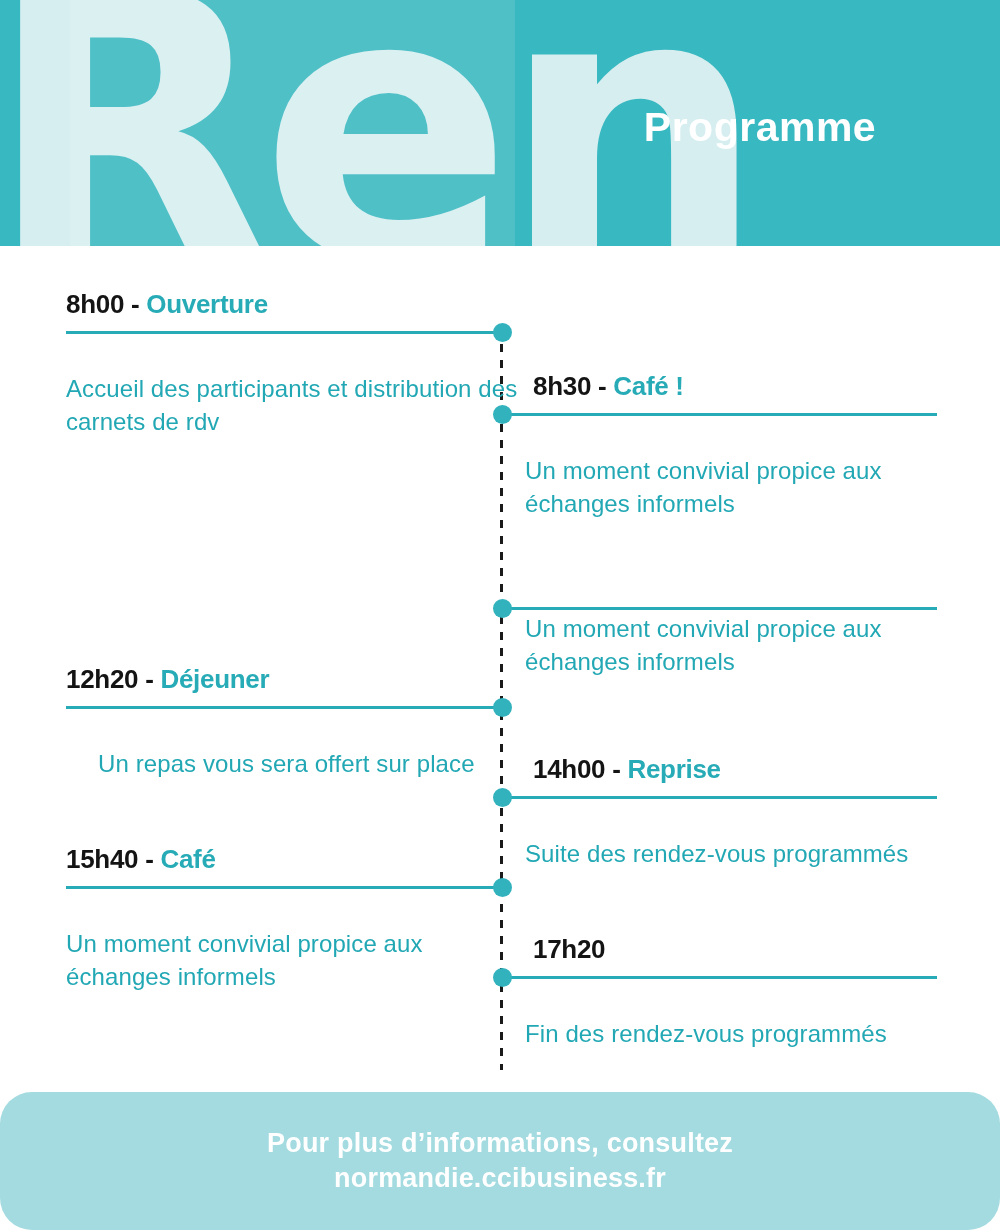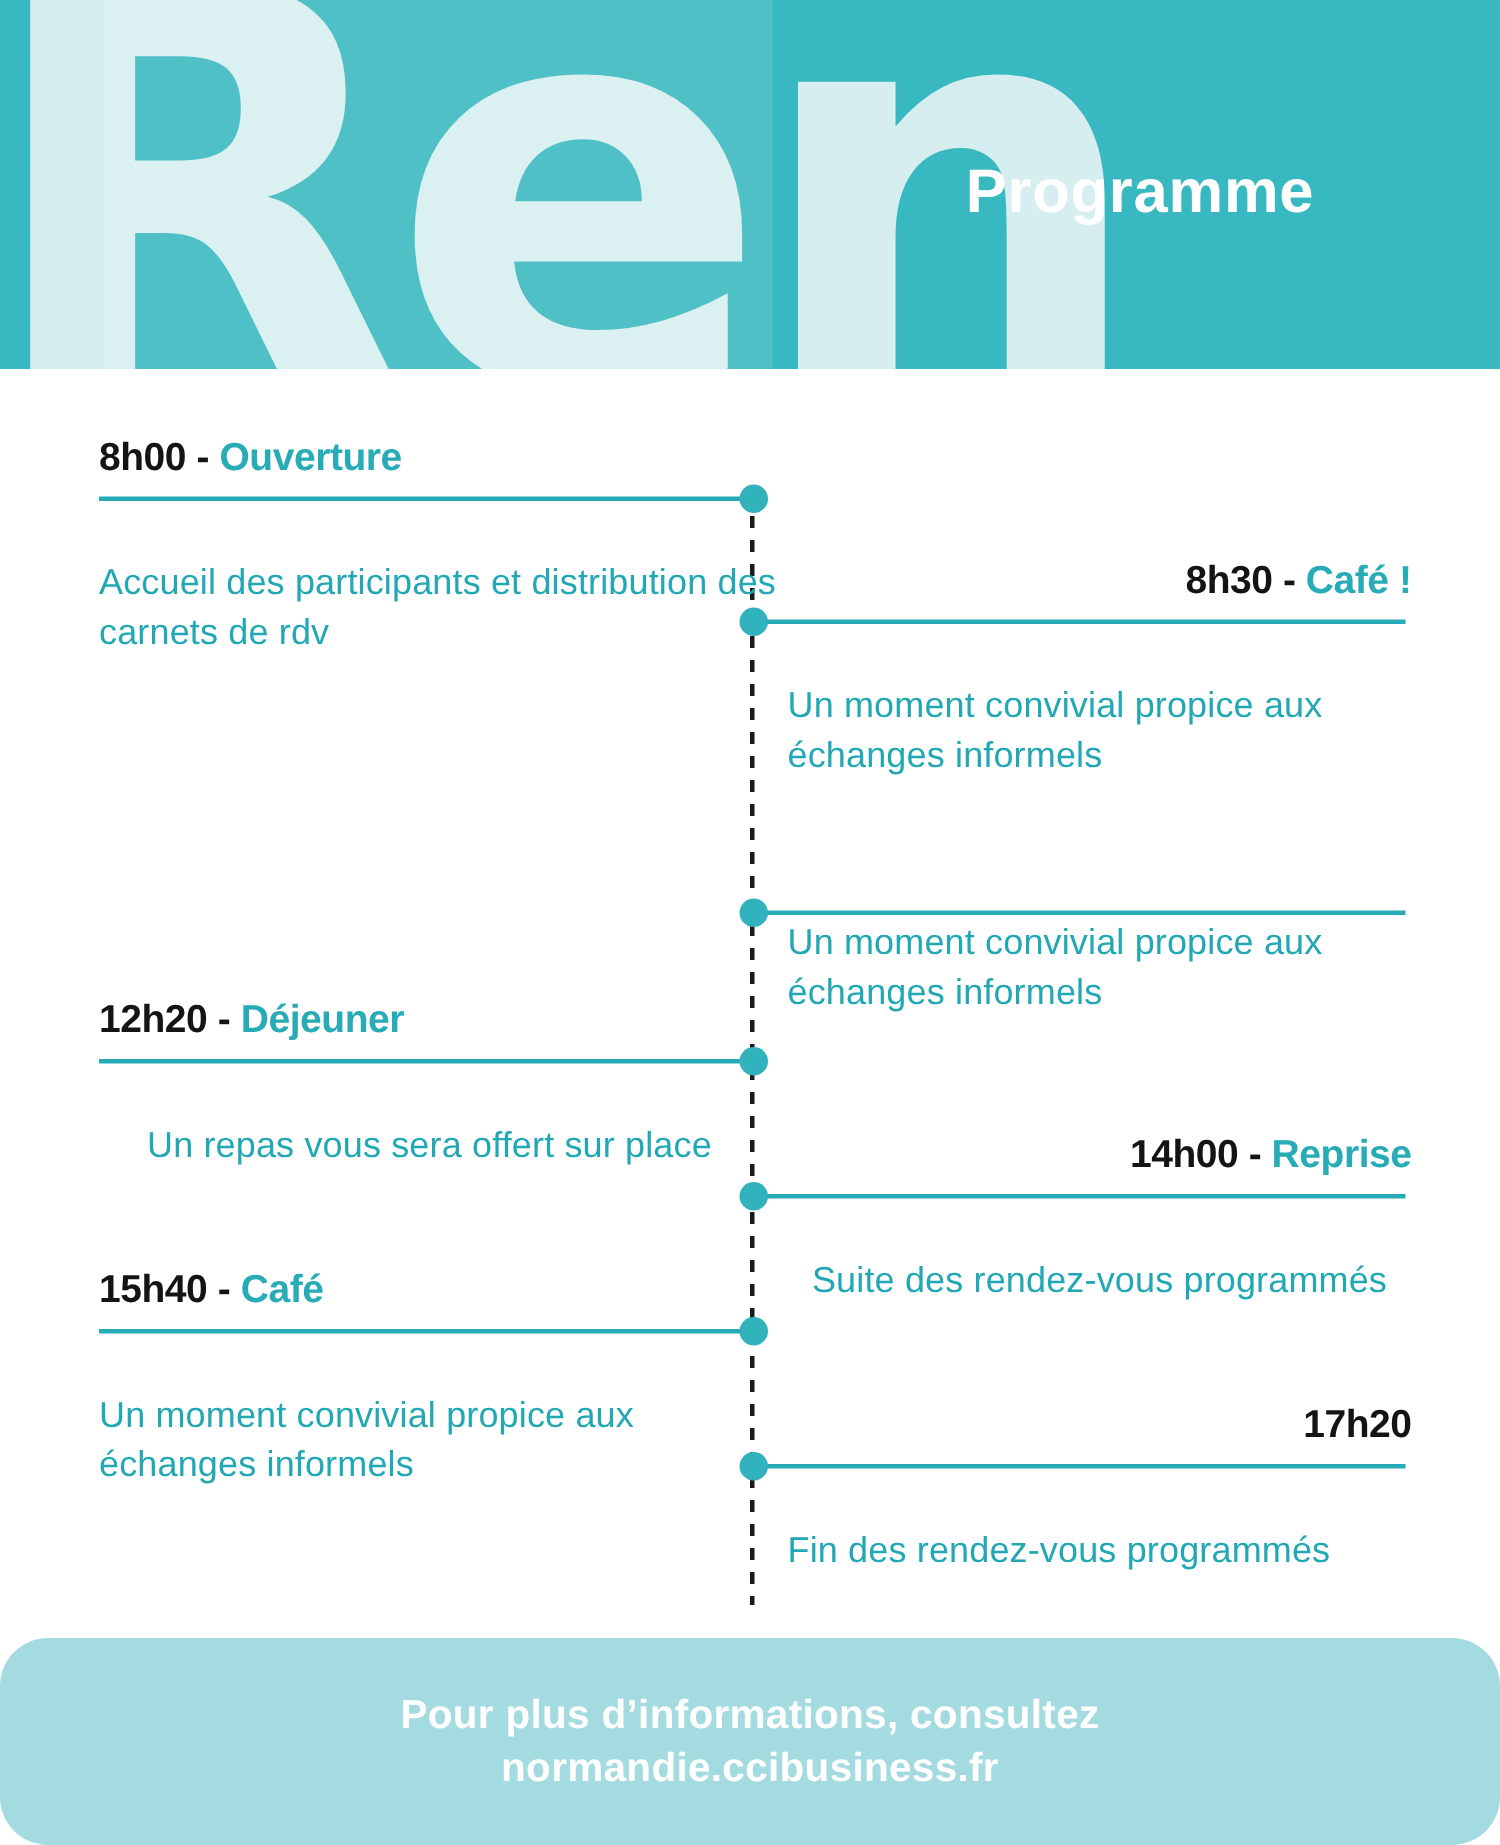--- a/index.html
+++ b/index.html
@@ -81,21 +81,21 @@
 
   
   .left { left:66px; width:452px; }
   .left .ttl { text-align:left; }
   .left .rule { left:0px; width:437px; }
   .left .dot  { left:427px; }
   .left .desc { padding-top:11px; }
 
   
   .right { left:501px; width:440px; }
-  .right .ttl { text-align:right; padding-left:32px; }
+  .right .ttl { text-align:left; padding-left:32px; }
   .right .rule { left:1px; width:435px; }
   .right .dot  { left:-8px; }
   .right .desc { padding-left:24px; padding-top:11px; }
 
   
   .footer {
     position:absolute; left:0; top:1092px; width:1000px; height:138px;
     background:#a3dbe0;
     display:flex; flex-direction:column;
     align-items:center; justify-content:center;border-radius:32px;
@@ -156,21 +156,21 @@
       <div class="dot" style="top:37px;"></div>
       <div class="desc" style="margin-top:39px;margin-left:32px;">Un repas vous sera offert sur place</div>
     </div>
 
     <div class="item right" style="top:505px;">
       <div class="ttl">
         <span>14h00</span><span> - </span><span class="accent">Reprise</span>
       </div>
       <div class="rule" style="top:45px;"></div>
       <div class="dot" style="top:37px;"></div>
-      <div class="desc" style="margin-top:39px;text-align:center;">Suite des rendez-vous programmés</div>
+      <div class="desc" style="margin-top:39px;">Suite des rendez-vous programmés</div>
     </div>
 
     <div class="item left" style="top:595px;">
       <div class="ttl">
         <span>15h40</span><span> - </span><span class="accent">Café</span>
       </div>
       <div class="rule" style="top:45px;"></div>
       <div class="dot" style="top:37px;"></div>
       <div class="desc" style="margin-top:39px;">Un moment convivial propice aux échanges informels</div>
     </div>

